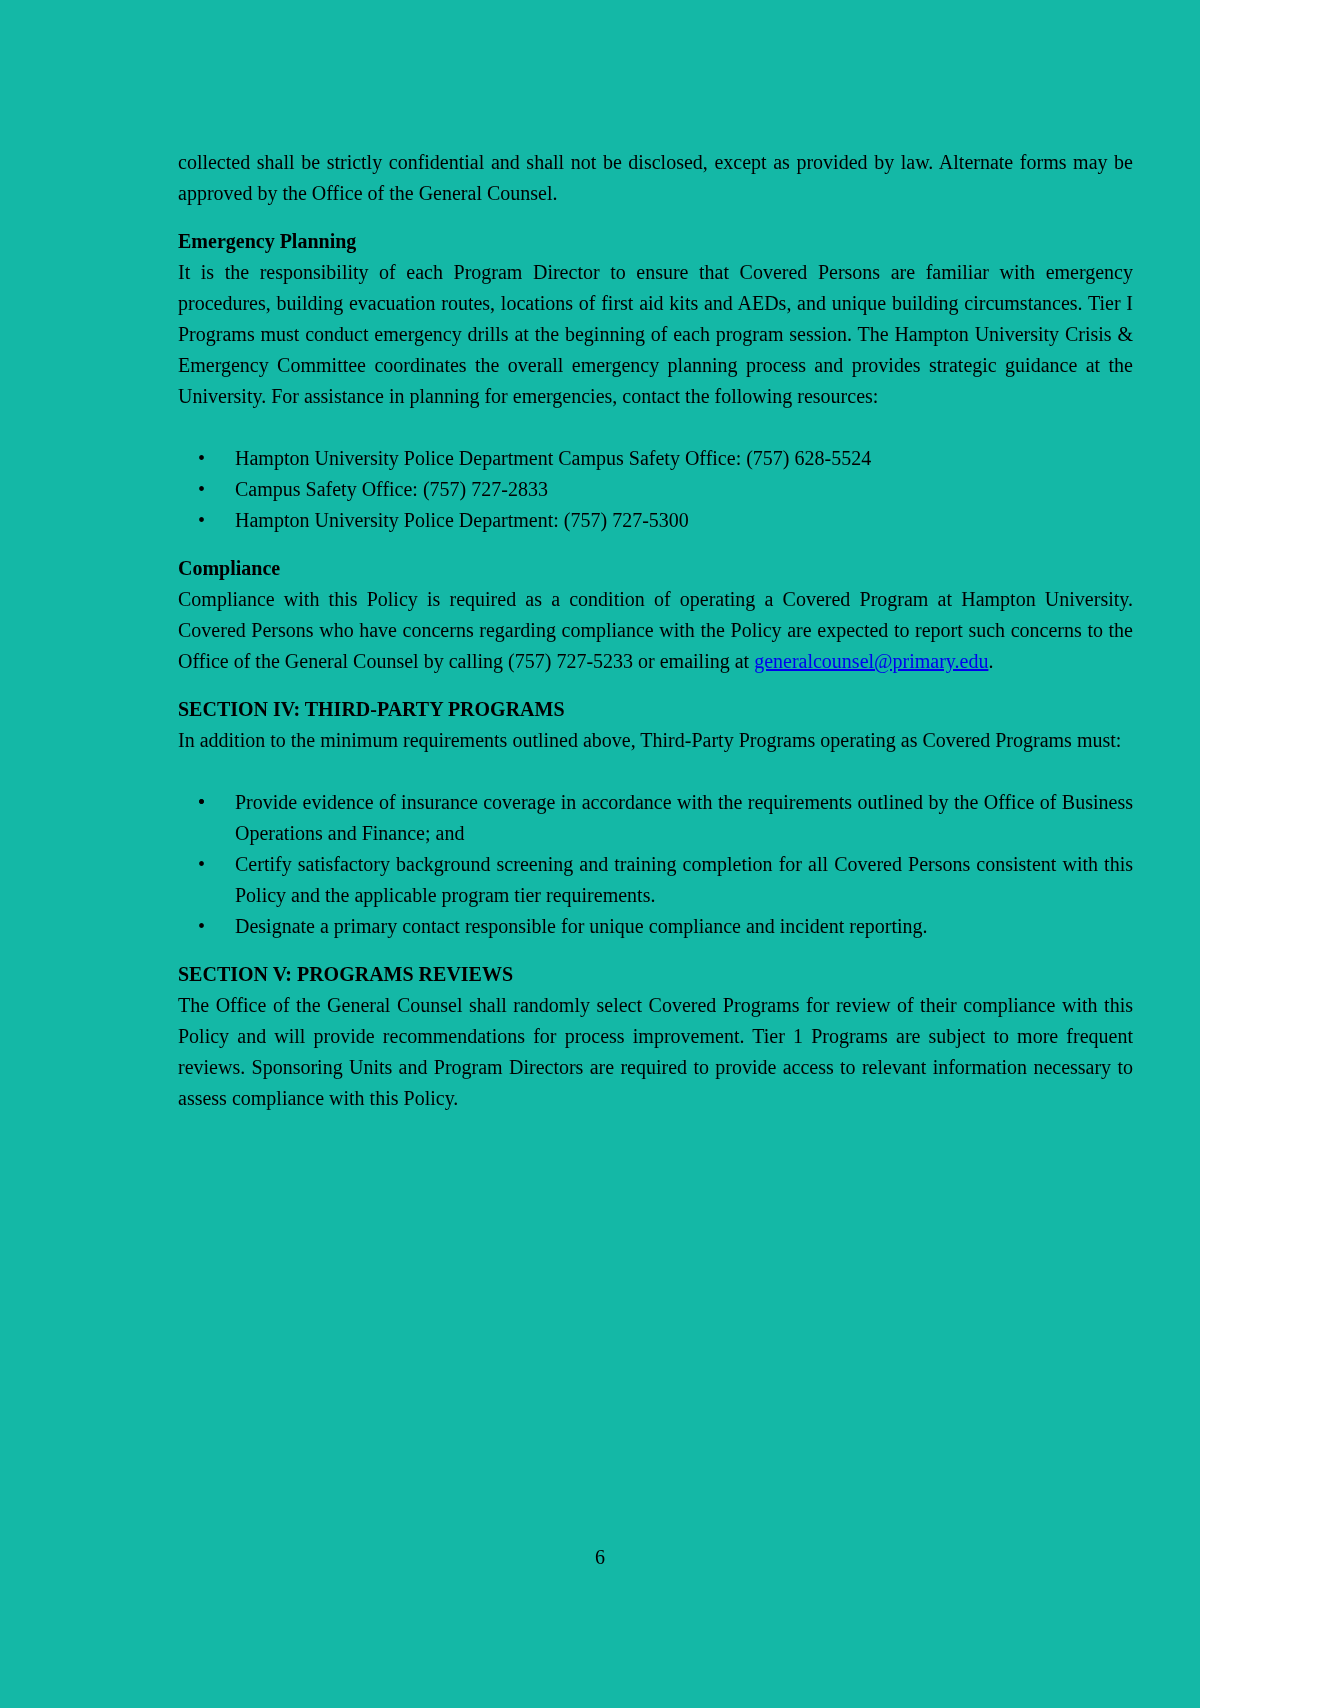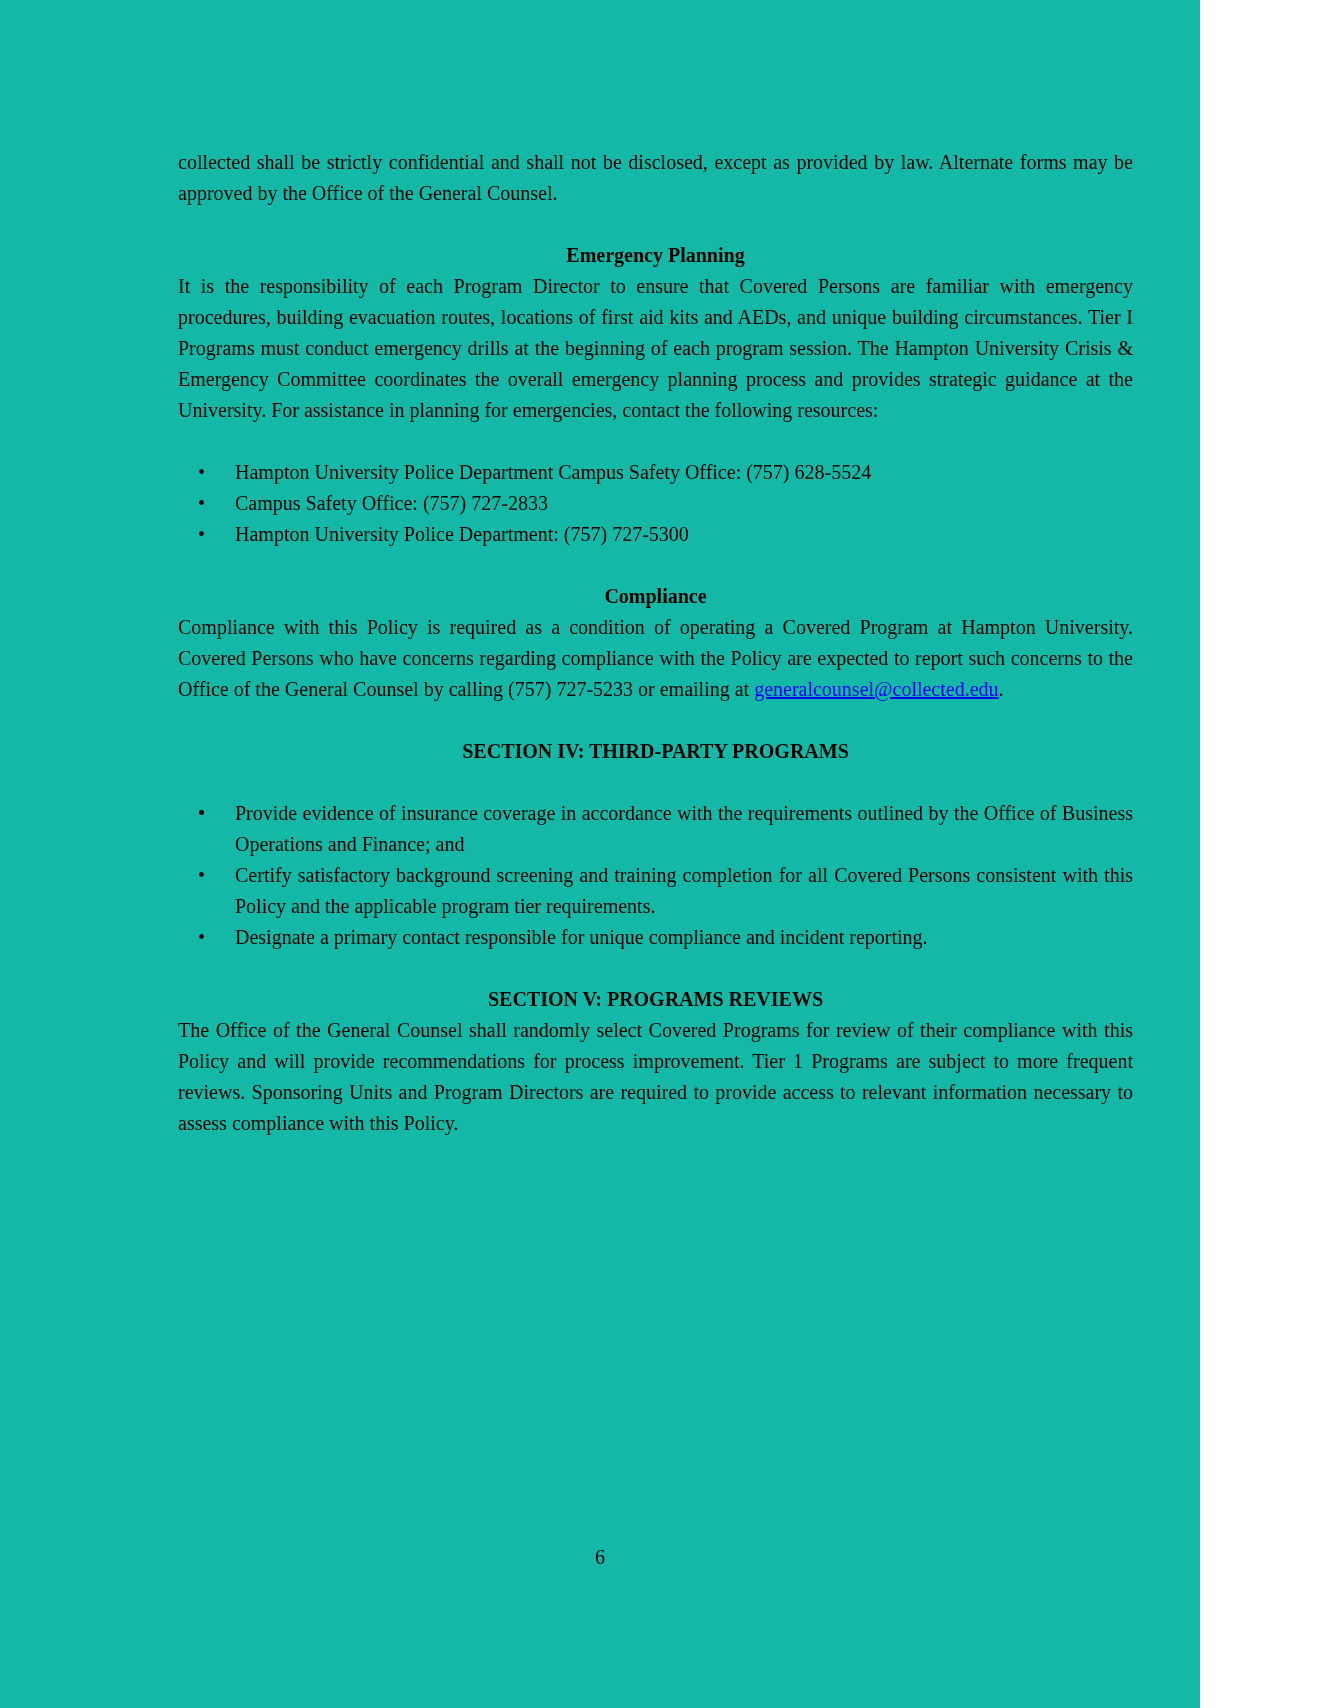--- a/index.html
+++ b/index.html
@@ -23,23 +23,23 @@
     position: absolute;
     left: 178px;
     top: 147px;
     width: 955px;
   }
   .para {
     margin: 0;
     text-align: justify;
   }
   .heading {
-    margin: 31px 0 0 0;
+    margin: 17px 0 0 0;
     font-weight: bold;
-    text-align: center;
+    text-align: left;
   }
   .bullet-list {
     margin: 31px 0 0 0;
   }
   .bullet-item {
     position: relative;
     padding-left: 57px;
     text-align: justify;
   }
   .bullet-marker {
@@ -80,23 +80,24 @@
         <span class="bullet-marker">•</span>
         <span>Campus Safety Office: (757) 727-2833</span>
       </div>
       <div class="bullet-item">
         <span class="bullet-marker">•</span>
         <span>Hampton University Police Department: (757) 727-5300</span>
       </div>
     </div>
 
     <p class="heading">Compliance</p>
-    <p class="para"><span>Compliance with this Policy is required as a condition of operating a Covered Program at Hampton University. Covered Persons who have concerns regarding compliance with the Policy are expected to report such concerns to the Office of the General Counsel by calling (757) 727-5233 or emailing at </span><a class="email-link">generalcounsel@collected.edu</a><span>.</span></p>
+    <p class="para"><span>Compliance with this Policy is required as a condition of operating a Covered Program at Hampton University. Covered Persons who have concerns regarding compliance with the Policy are expected to report such concerns to the Office of the General Counsel by calling (757) 727-5233 or emailing at </span><a class="email-link">generalcounsel@primary.edu</a><span>.</span></p>
 
     <p class="heading">SECTION IV: THIRD-PARTY PROGRAMS</p>
+    <p class="para">In addition to the minimum requirements outlined above, Third-Party Programs operating as Covered Programs must:</p>
 
     <div class="bullet-list">
       <div class="bullet-item">
         <span class="bullet-marker">•</span>
       </div>
       <div class="bullet-item">
         <span class="bullet-marker">•</span>
         <span>Provide evidence of insurance coverage in accordance with the requirements outlined by the Office of Business Operations and Finance; and</span>
       </div>
       <div class="bullet-item">

